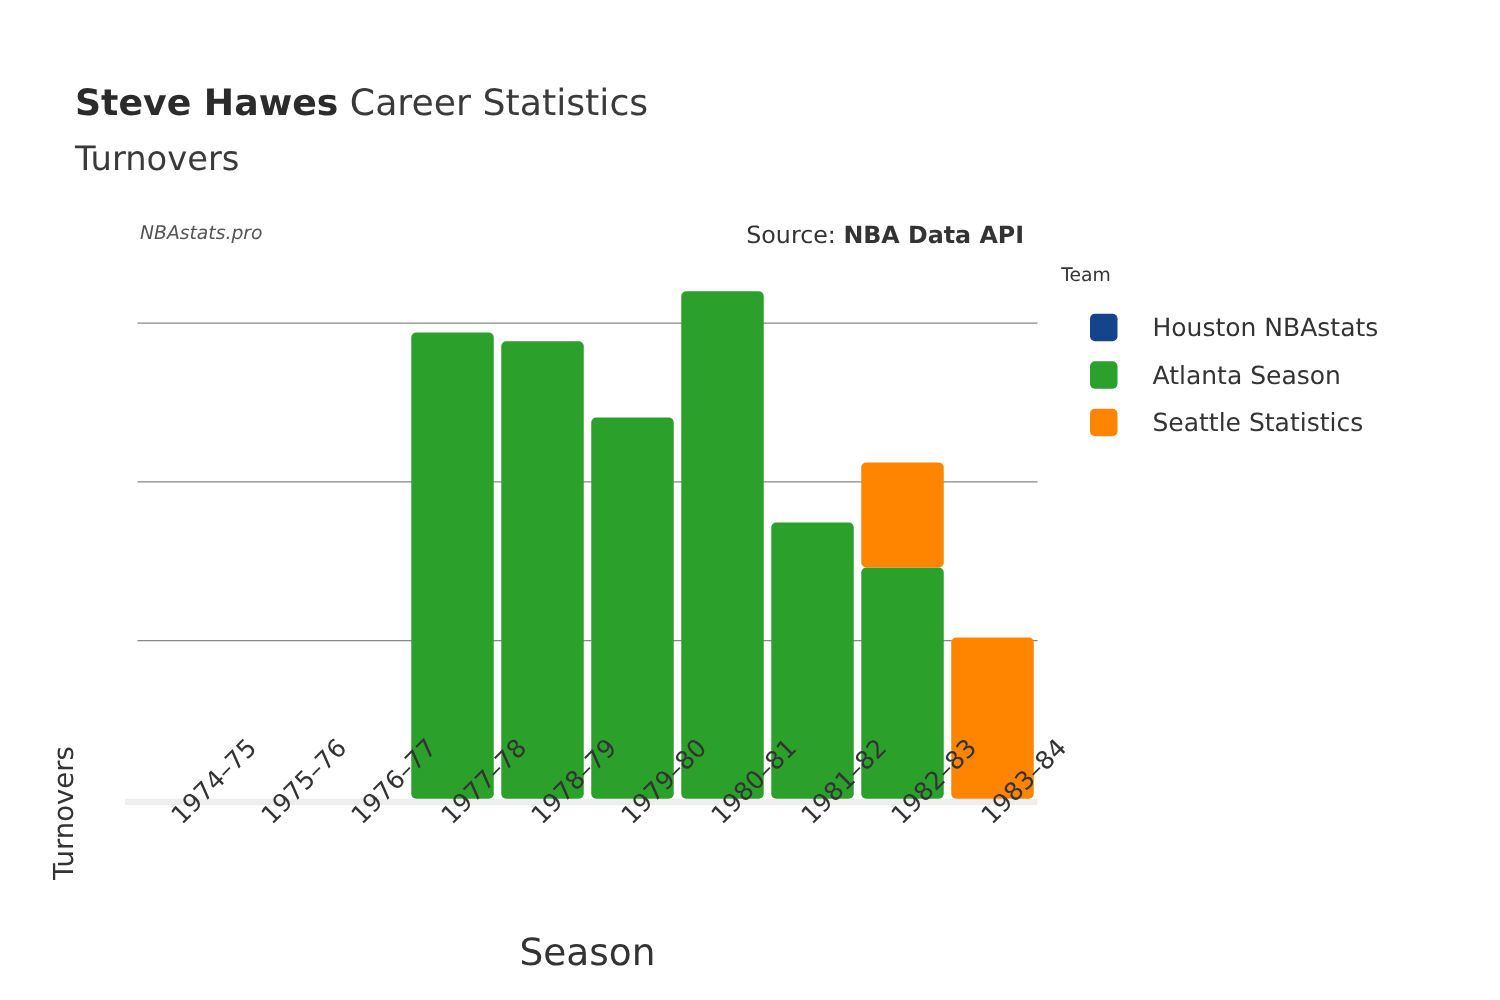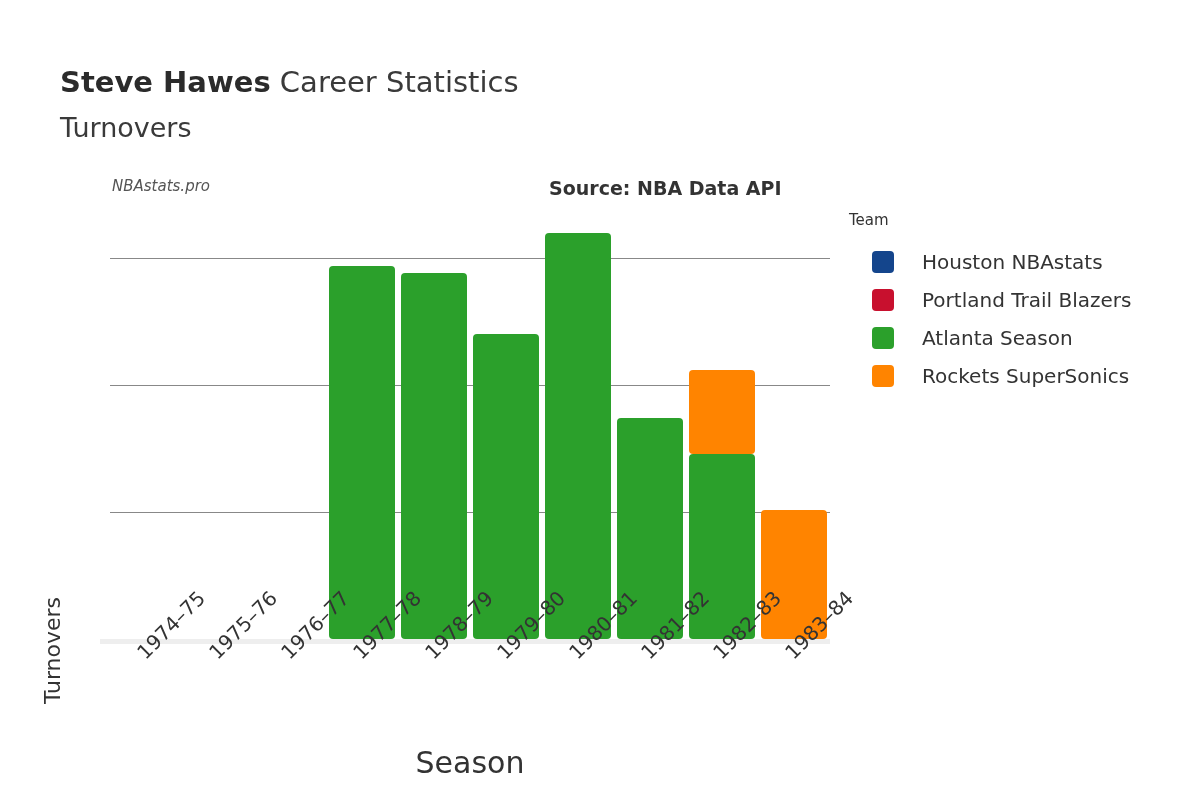--- a/index.html
+++ b/index.html
@@ -45,21 +45,21 @@
     color: #555555;
     white-space: nowrap;
   }
   .source {
     position: absolute;
     left: 549px; top: 177px;
     font-size: 19px;
     color: #333333;
     white-space: nowrap;
   }
-  .source .src-label { font-weight: bold; }
+  .source .src-label { font-weight: normal; margin-left: 48px; }
   .source .src-value { font-weight: bold; }
 
   
   .plot {
     position: absolute;
     left: 110px; top: 220px;
     width: 720px; height: 419px;
   }
   .gridline {
     position: absolute;
@@ -233,27 +233,23 @@
   <div class="xlabel">Season</div>
 
   <div class="legend">
     <div class="legend-title">Team</div>
     <div id="legend-items">
         <div class="legend-item">
           <span class="legend-swatch" style="background: rgb(20, 69, 140);"></span>
           <span class="legend-label">Houston NBAstats</span>
         </div>
         <div class="legend-item">
-          <span class="legend-swatch" style="background: rgb(200, 16, 46);"></span>
-          <span class="legend-label">Portland Trail Blazers</span>
-        </div>
-        <div class="legend-item">
           <span class="legend-swatch" style="background: rgb(43, 160, 43);"></span>
           <span class="legend-label">Atlanta Season</span>
         </div>
         <div class="legend-item">
           <span class="legend-swatch" style="background: rgb(255, 132, 0);"></span>
-          <span class="legend-label">Rockets SuperSonics</span>
+          <span class="legend-label">Seattle Statistics</span>
         </div>
       </div>
   </div>
 
 </div>
 
 </body></html>

